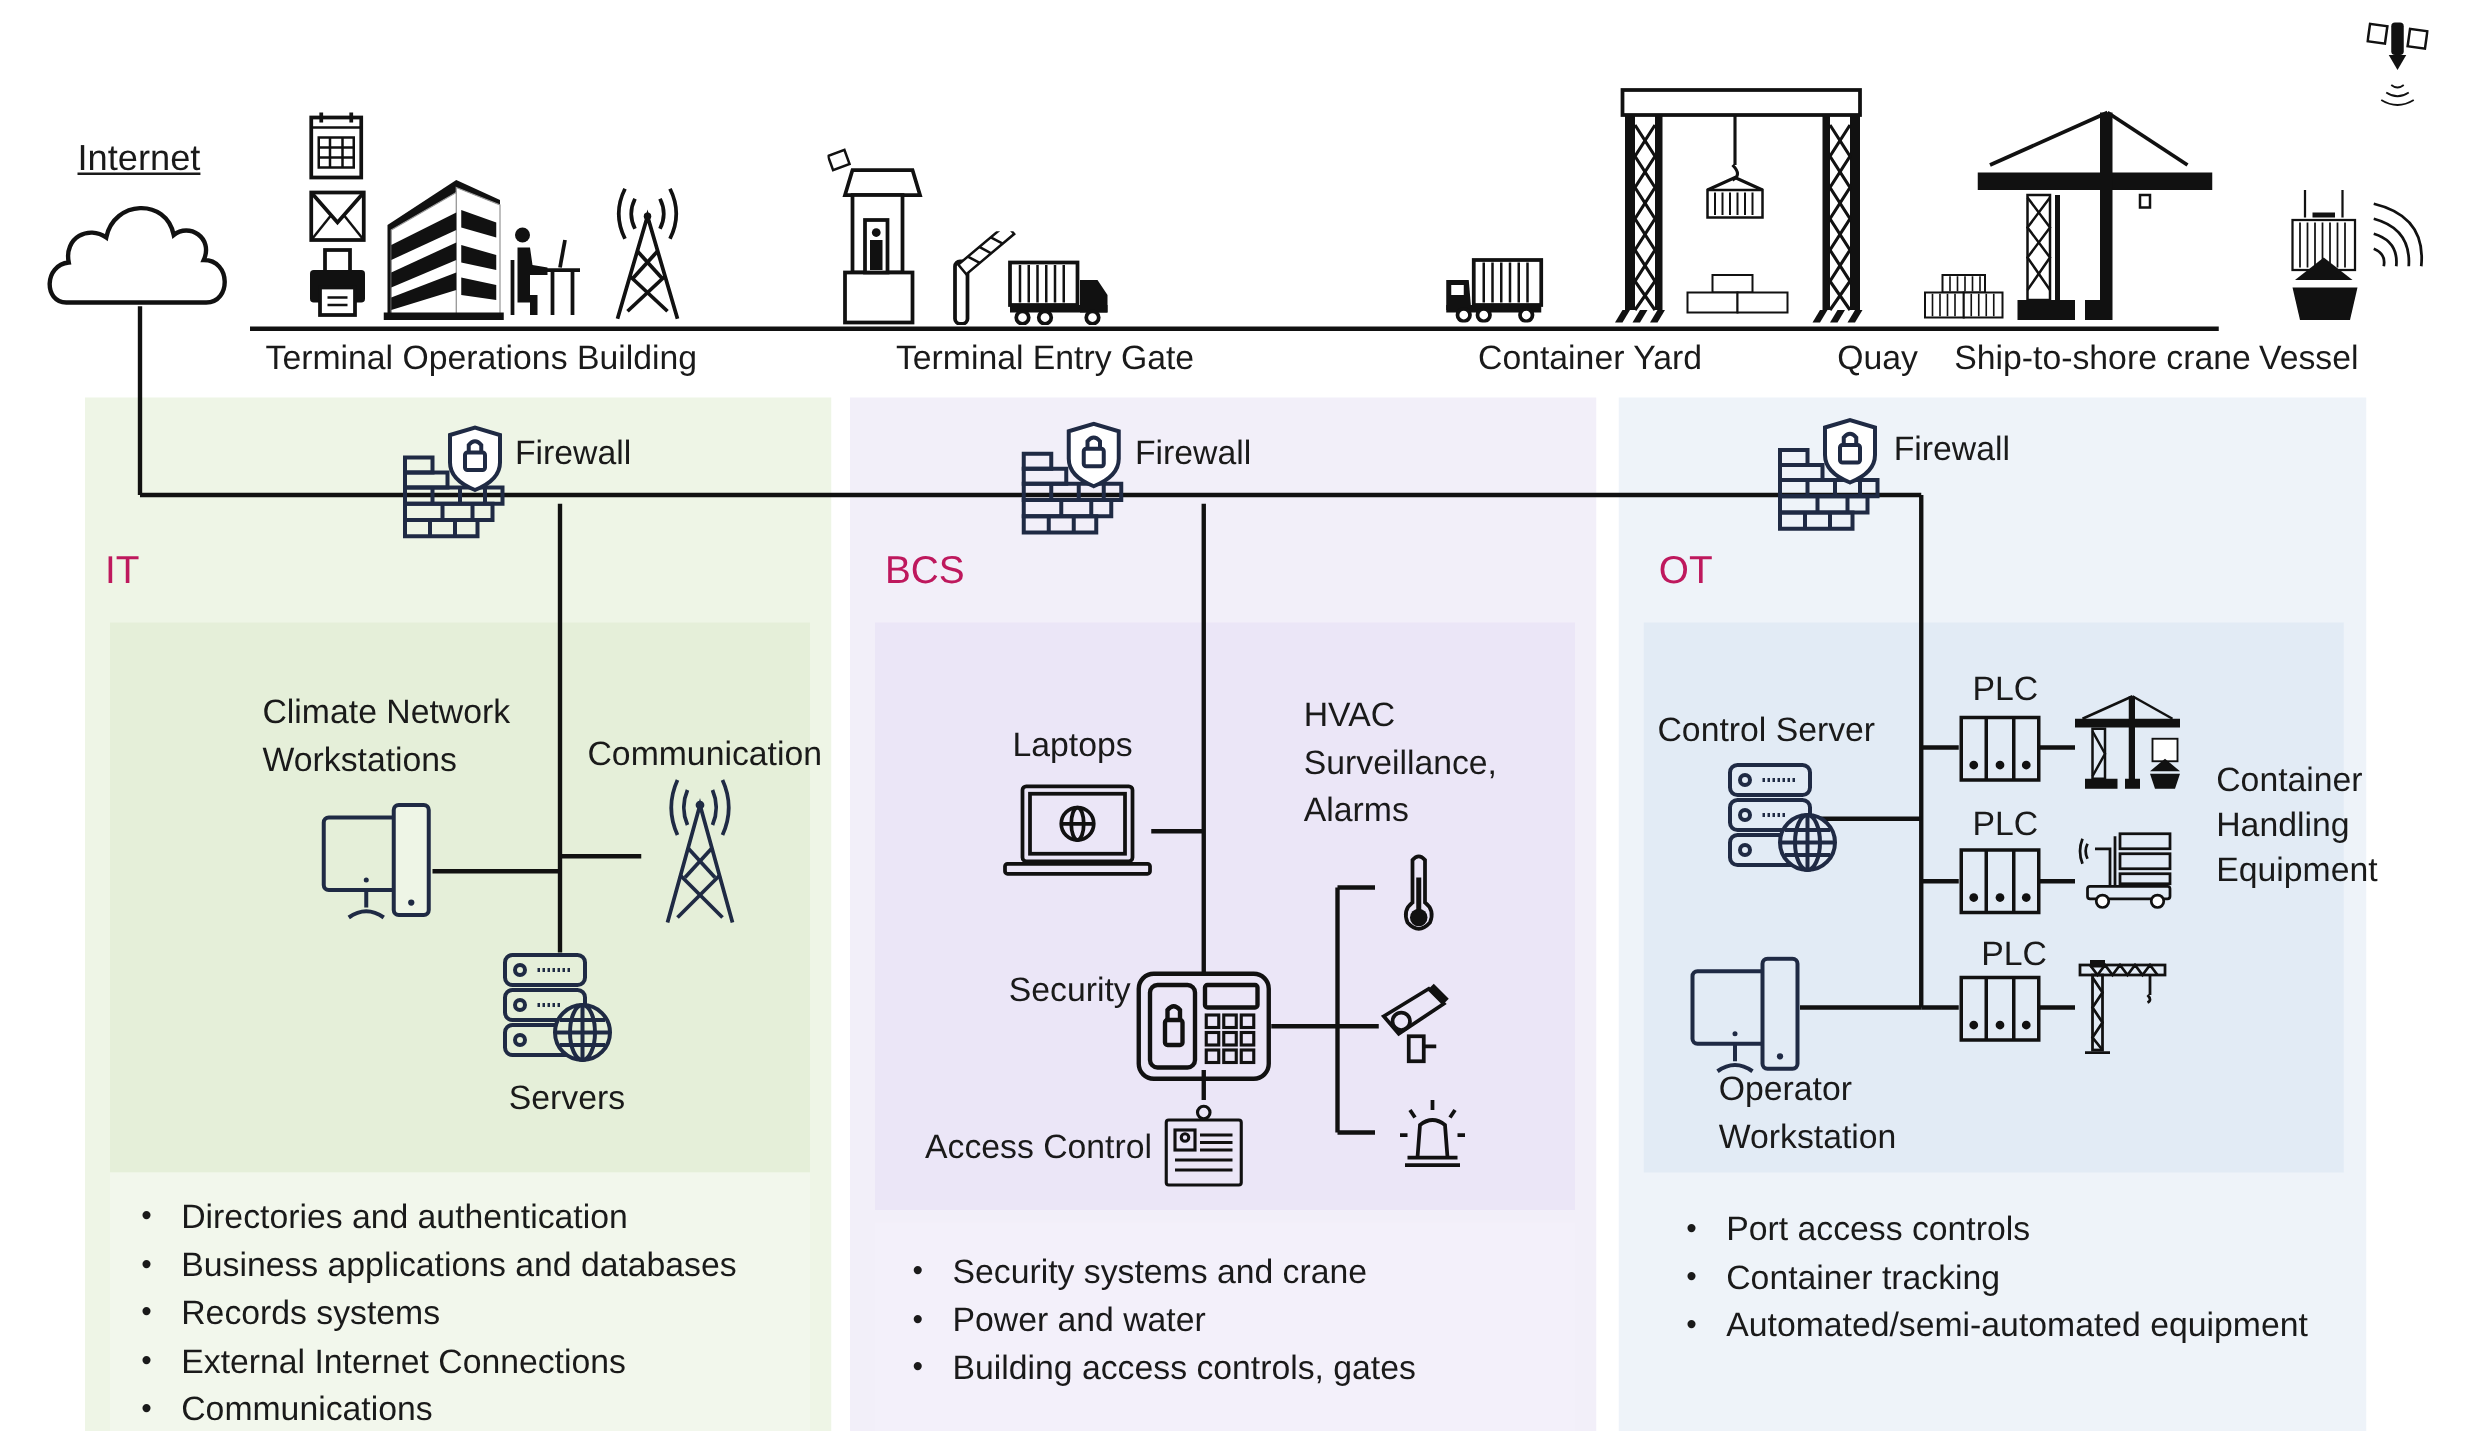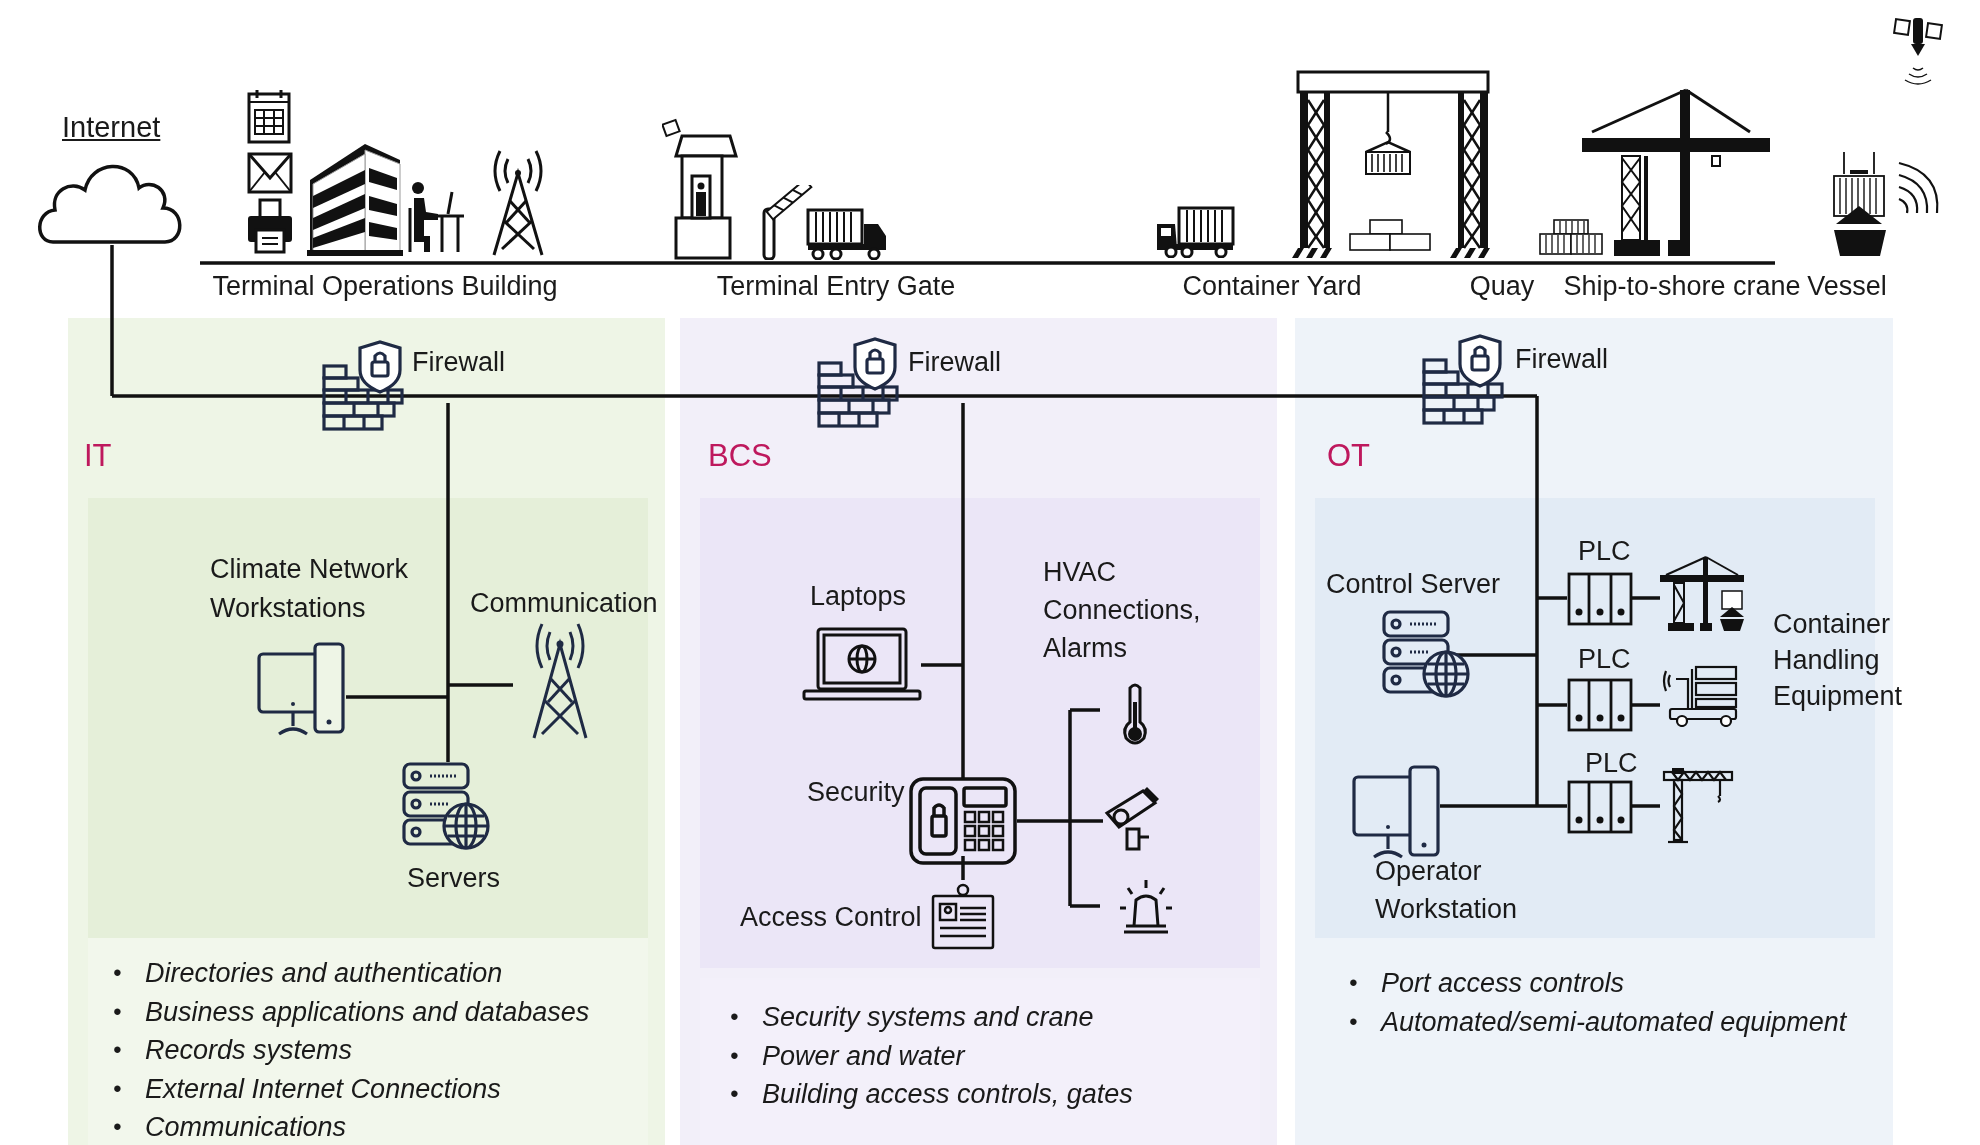--- a/index.html
+++ b/index.html
@@ -3,21 +3,21 @@
 <meta charset="utf-8">
 <style>
   html, body { margin:0; padding:0; background:#ffffff; }
   body { width:1980px; height:1145px; position:relative; overflow:hidden;
          font-family:"Liberation Sans", "DejaVu Sans", sans-serif; color:#1a1a1a; }
   .lbl { position:absolute; font-size:27px; line-height:1.2; white-space:nowrap; color:#1a1a1a; }
   .lbl.center { transform:translateX(-50%); text-align:center; }
   .panel { position:absolute; top:318px; height:827px; }
   .panel-inner { position:absolute; }
   .section-title { position:absolute; font-size:31px; font-weight:normal; color:#be185d; }
-  .bullets { position:absolute; margin:0; padding:0; list-style:none; font-size:27px; line-height:38.5px;font-style:italic; }
+  .bullets { position:absolute; margin:0; padding:0; list-style:none; font-size:27px; line-height:38.5px; }
   .bullets li { position:relative; padding-left:32px; white-space:nowrap; }
   .bullets li::before { content:"•"; position:absolute; left:0; top:0; font-size:24px; }
   svg.overlay { position:absolute; left:0; top:0; width:1980px; height:1145px; pointer-events:none; }
   .icon { position:absolute; }
   .icon svg { width:100%; height:100%; display:block; }
 </style>
 </head>
 <body>
 
 <div class="panel" style="left:68px; width:597px; background:#eef5e6;">
@@ -476,21 +476,21 @@
   <li>Directories and authentication</li>
   <li>Business applications and databases</li>
   <li>Records systems</li>
   <li>External Internet Connections</li>
   <li>Communications</li>
 </ul>
 
 <div class="section-title" style="left:708px; top:438px;">BCS</div>
 <div class="lbl" style="left:810px; top:580px;">Laptops</div>
 <div class="lbl" style="left:1043px; top:556px;">HVAC</div>
-<div class="lbl" style="left:1043px; top:594px;">Connections,</div>
+<div class="lbl" style="left:1043px; top:594px;">Surveillance,</div>
 <div class="lbl" style="left:1043px; top:632px;">Alarms</div>
 <div class="lbl" style="left:807px; top:776px;">Security</div>
 <div class="lbl" style="left:740px; top:901px;">Access Control</div>
 
 <div class="icon" style="left:802px; top:625px; width:120px; height:80px;">
   <svg viewBox="0 0 120 80">
       <g fill="none" stroke="#111" stroke-width="3">
         <rect x="16" y="4" width="88" height="60" rx="3"></rect>
         <rect x="22" y="10" width="76" height="48"></rect>
         <rect x="2" y="66" width="116" height="8" rx="2"></rect>
@@ -702,14 +702,15 @@
       </g>
       <circle cx="74" cy="80" r="2.5" fill="#1f2a44"></circle>
       <circle cx="38" cy="62" r="2" fill="#1f2a44"></circle>
     </svg>
 </div>
 <div class="lbl" style="left:1375px; top:855px;">Operator</div>
 <div class="lbl" style="left:1375px; top:893px;">Workstation</div>
 
 <ul class="bullets" style="left:1349px; top:964px;">
   <li>Port access controls</li>
+  <li>Container tracking</li>
   <li>Automated/semi-automated equipment</li>
 </ul>
 
 </body></html>

